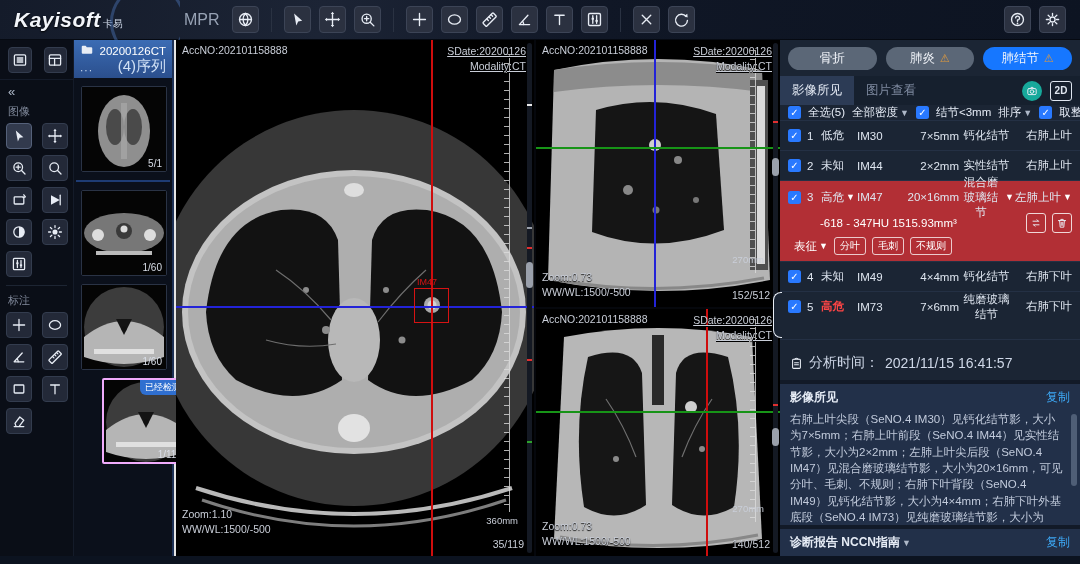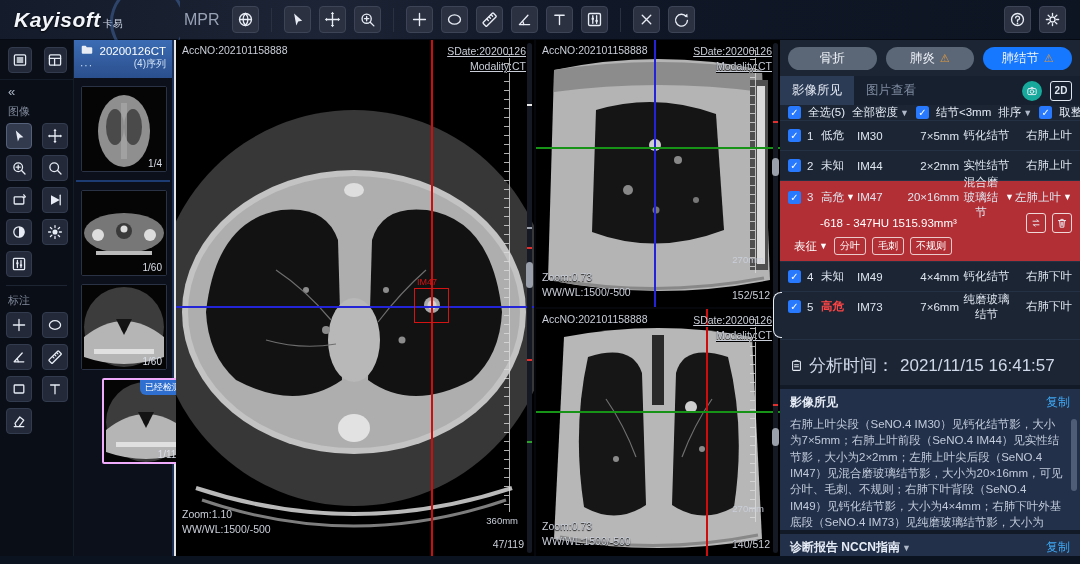--- a/index.html
+++ b/index.html
@@ -39,21 +39,21 @@
   .rbtn.active { background:#323a4d; border-color:#55617a; }
   .rail-div { height:1px; background:#1d2533; margin:8px 6px 4px 6px; }
 
   
   .thumbs { position:absolute; left:74px; top:40px; width:100px; height:516px; background:#0b101b;
     border-right:2px solid #1d3156; }
   .series-head { height:38px; background:linear-gradient(180deg,#3b6cb4,#2b4f8d);
     padding:3px 6px 2px 6px; cursor:pointer; }
   .sh-row { display:flex; justify-content:space-between; align-items:flex-end; }
   .sh-title { color:#fff; font-size:11.5px; }
-  .sh-sub { color:#cfe0f5; font-size:10px; }
+  .sh-sub { color:#cfe0f5; font-size:15px; }
   .sh-dots { color:#cfe0f5; font-size:10px; letter-spacing:1px; }
   .thumb { position:relative; margin:8px 7px 0 7px; width:86px; height:86px; background:#000;
     border:1px solid #2a3345; border-radius:2px; cursor:pointer; overflow:hidden; }
   .thumb.sel { border:2px solid #f0abfc;margin-left:28px; }
   .thumb-num { position:absolute; right:4px; bottom:2px; color:#d9dee8; font-size:10px; }
   .thumb-badge { position:absolute; right:0; top:0; background:#2f6fd0; color:#fff; font-size:9px;
     padding:1px 5px; border-bottom-left-radius:6px; }
   .thumb-sep { height:2px; background:#1e3c74; margin:8px 2px 0 2px; }
 
   
@@ -124,21 +124,21 @@
   .nsel .nrow { border:none; padding:0; height:28px; }
   .nsel-line2 { display:flex; align-items:center; padding:2px 0 1px 6px; color:#fff;margin-left:26px; }
   .nsel-sp { flex:1; }
   .mini-btn { width:20px; height:20px; border:1px solid #f0d7d8; border-radius:3px; margin-left:6px;
     display:flex; align-items:center; justify-content:center; cursor:pointer; }
   .mini-btn svg { width:12px; height:12px; }
   .nsel-line3 { display:flex; align-items:center; gap:6px; padding:3px 0 0 6px; color:#fff; }
   .chip { border:1px solid rgba(255,255,255,.75); border-radius:3px; font-size:10px; padding:1px 5px; }
 
   .analysis { display:flex; align-items:center; gap:6px; padding:14px 10px 8px 10px; color:#cfd8e8;
-    font-size:17px; border-top:1px solid #243044; margin-top:18px; }
+    font-size:14px; border-top:1px solid #243044; margin-top:18px; }
   .analysis svg { width:13px; height:13px; }
 
   .section { background:#223049; border-top:4px solid #121a28; flex:none; position:relative; }
   .sec-head { display:flex; justify-content:space-between; align-items:center; padding:5px 10px 3px 10px; }
   .sec-title { color:#e6ecf6; font-size:12px; font-weight:bold; }
   .copy-link { color:#3da8f5; font-size:12px; cursor:pointer; }
   .sec-body { position:relative; color:#c2cbdc; font-size:11.5px; line-height:1.42; padding:2px 16px 6px 10px; overflow:hidden; }
   .scrollbar { position:absolute; right:3px; top:4px; width:6px; height:72px; background:#4f5e76; border-radius:3px; cursor:pointer; }
   .findings-body { height:116px; }
   .report-body { height:46px; }
@@ -462,21 +462,21 @@
     </div>
 
     <div class="thumb">
       <svg width="84" height="84" viewBox="0 0 84 84">
           <rect width="84" height="84" fill="#050505"></rect>
           <ellipse cx="42" cy="44" rx="26" ry="36" fill="#8f8f8f"></ellipse>
           <ellipse cx="33" cy="40" rx="9" ry="18" fill="#4a4a4a"></ellipse>
           <ellipse cx="51" cy="40" rx="9" ry="18" fill="#4a4a4a"></ellipse>
           <rect x="39" y="16" width="6" height="56" fill="#a8a8a8" opacity=".7"></rect>
         </svg>
-      <span class="thumb-num">1/4</span>
+      <span class="thumb-num">5/1</span>
     </div>
     <div class="thumb-sep"></div>
     <div class="thumb">
       <svg width="84" height="84" viewBox="0 0 84 84">
           <rect width="84" height="84" fill="#050505"></rect>
           <ellipse cx="42" cy="42" rx="40" ry="20" fill="#777"></ellipse>
           <circle cx="42" cy="40" r="8" fill="#3a3a3a"></circle>
           <circle cx="42" cy="38" r="3.5" fill="#ddd"></circle>
           <circle cx="16" cy="44" r="6" fill="#ddd"></circle>
           <circle cx="68" cy="44" r="6" fill="#ddd"></circle>
@@ -549,21 +549,21 @@
       </div>
       <div class="ov ov-tl">AccNO:202101158888</div>
       <div class="ov ov-tr">
         <div>SDate:20200126</div>
         <div>Modality:CT</div>
       </div>
       <div class="ov ov-bl">
         <div>Zoom:1.10</div>
         <div>WW/WL:1500/-500</div>
       </div>
-      <div class="ov ov-br">47/119</div>
+      <div class="ov ov-br">35/119</div>
     </div>
 
     <div class="vp vp-sag">
       <svg class="ct" width="244" height="267" viewBox="0 0 244 267">
         <rect width="244" height="267" fill="#000"></rect>
         <path d="M18 30 Q122 8 226 30 L234 240 Q122 262 12 240 Z" fill="#b4b4b4"></path>
         <path d="M18 30 Q122 14 226 30 L226 52 Q122 38 18 52 Z" fill="#8c8c8c"></path>
         <path d="M60 70 Q120 52 180 74 L188 190 Q120 216 56 192 Z" fill="#151515"></path>
         <circle cx="92" cy="150" r="5" fill="#888"></circle>
           <circle cx="142" cy="120" r="4" fill="#888"></circle>

